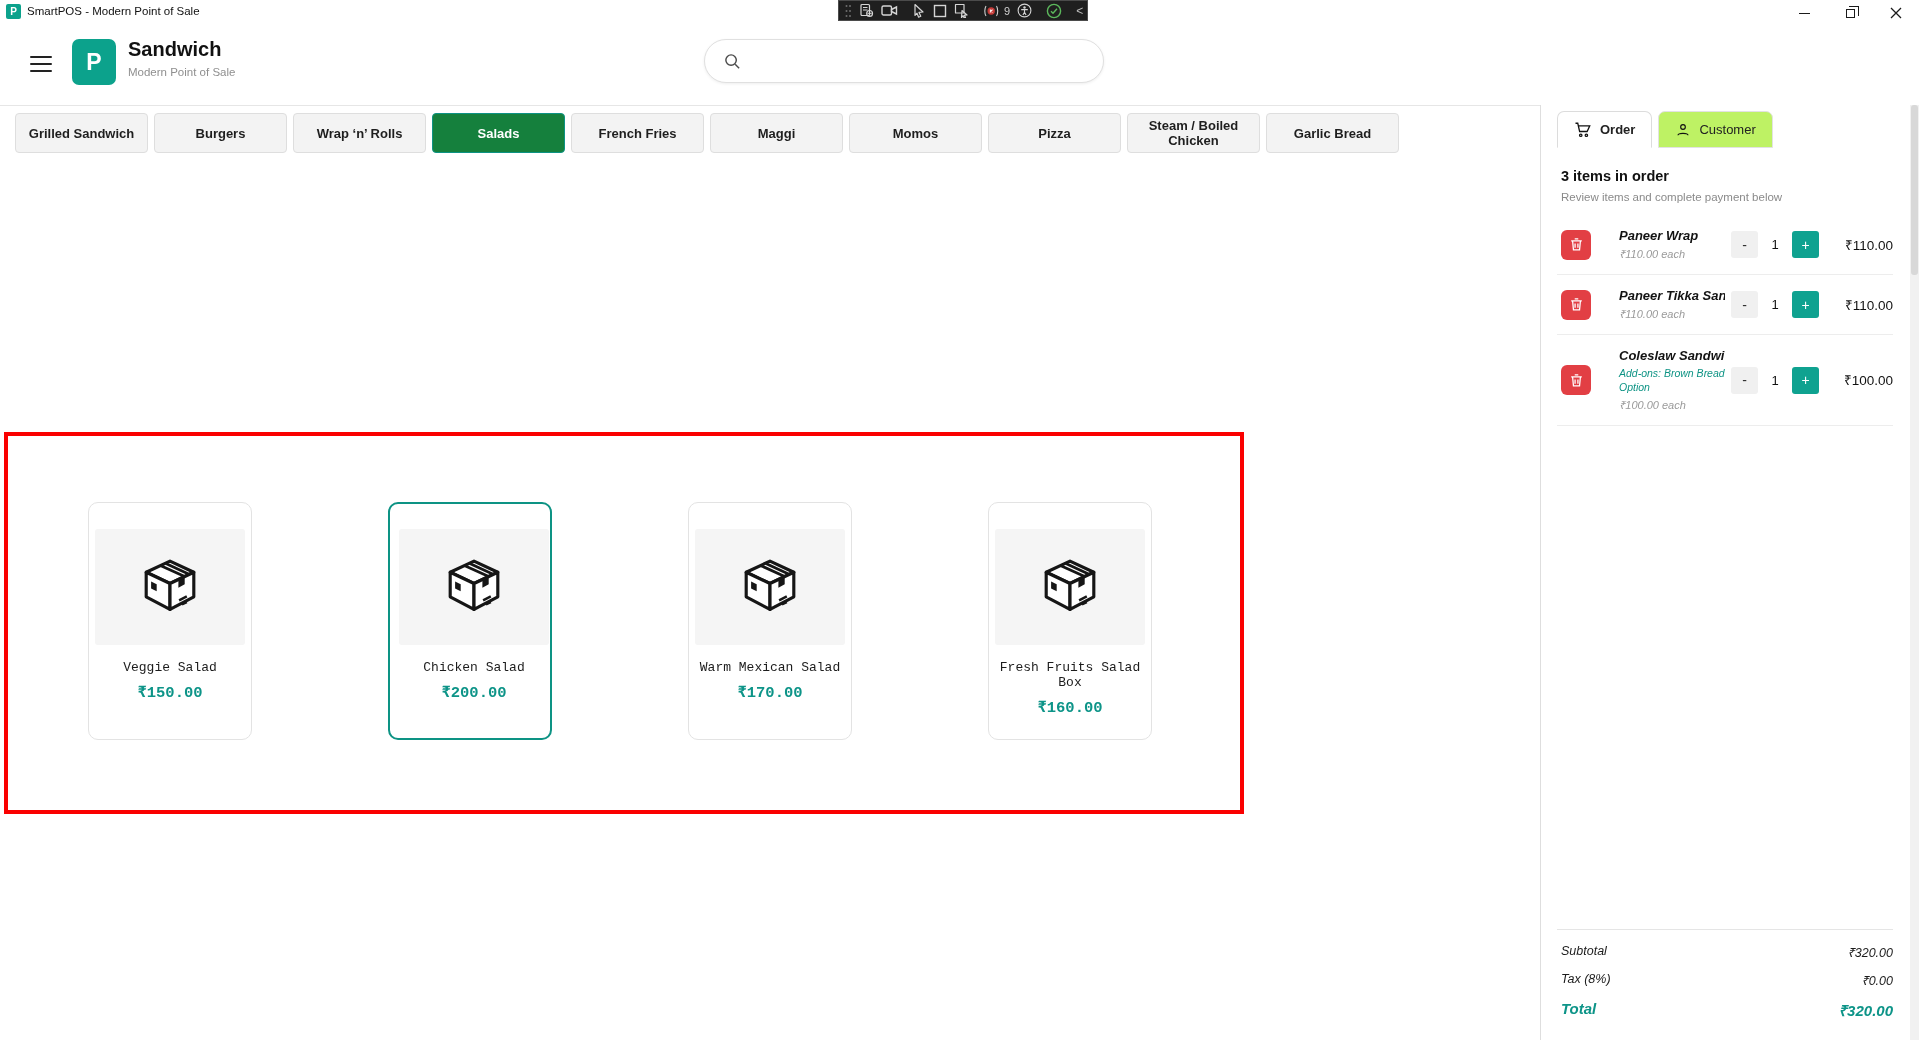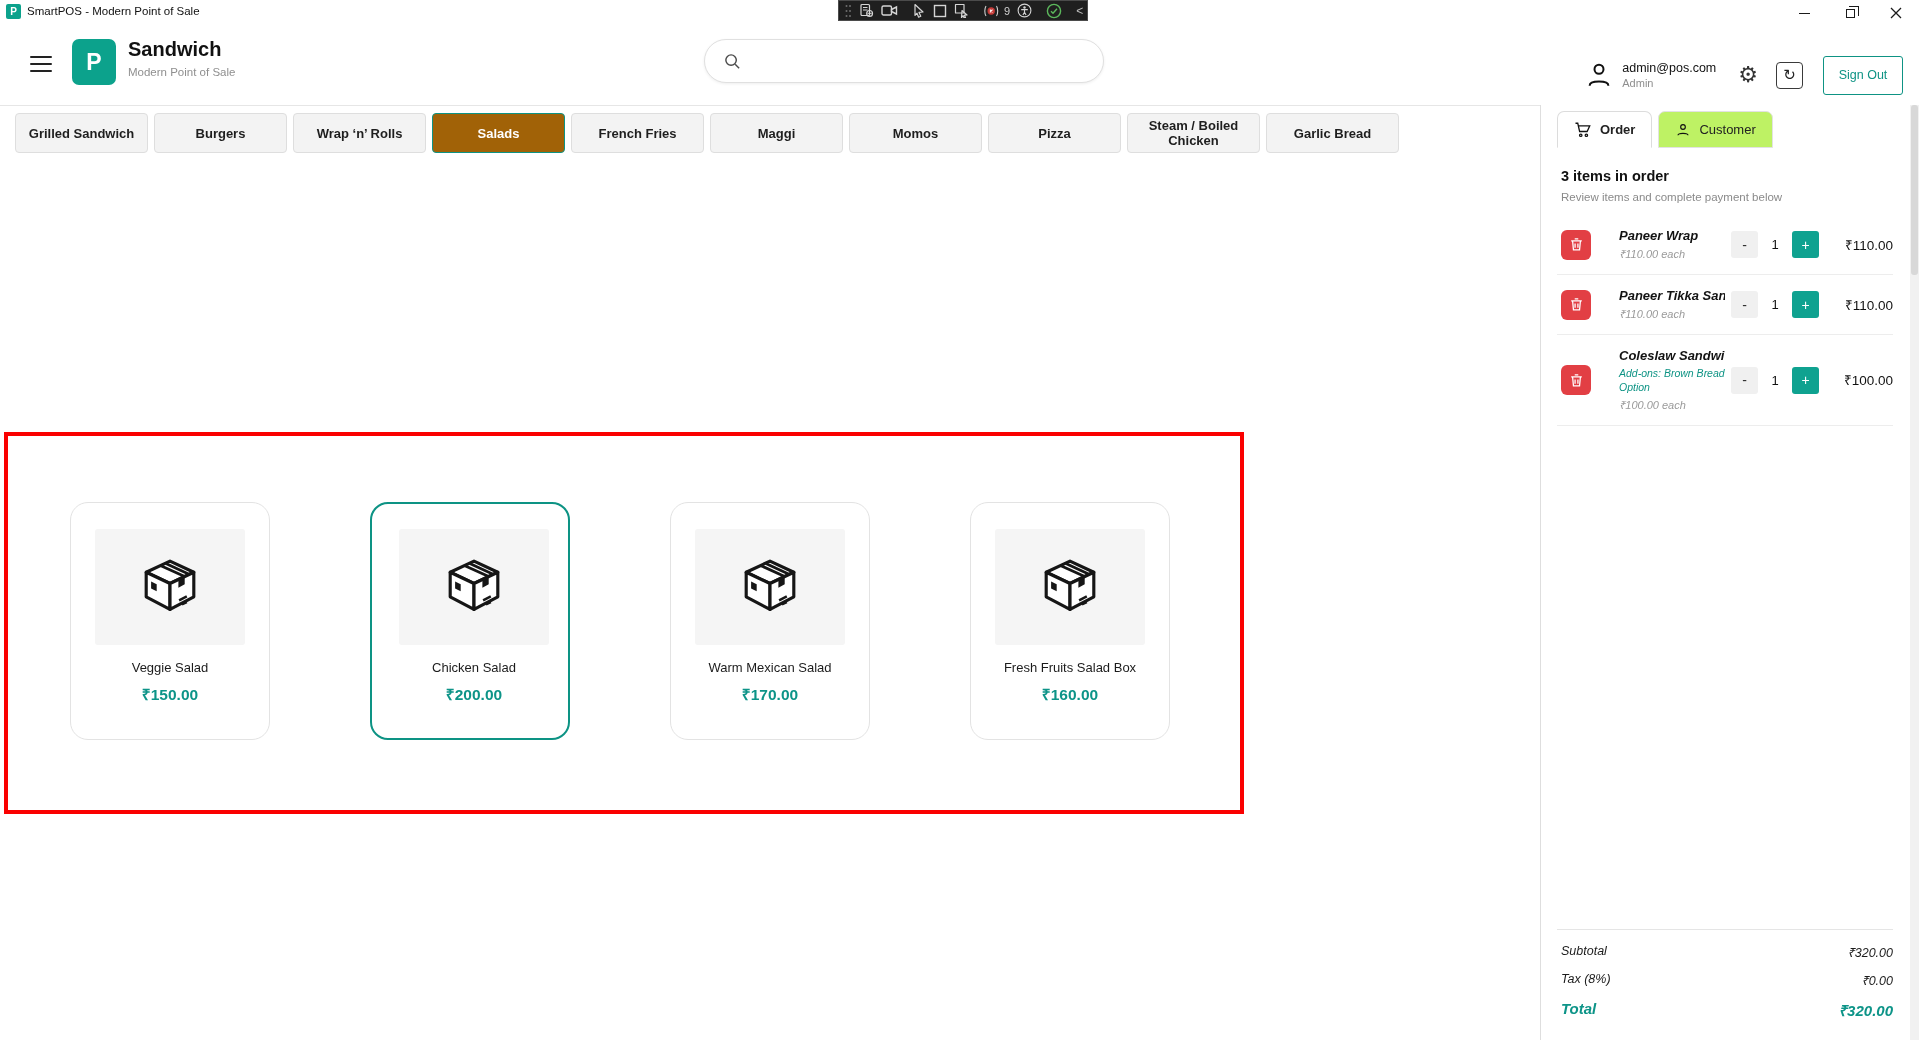--- a/index.html
+++ b/index.html
@@ -46,29 +46,29 @@
   .gear { font-size:22px; color:#333; margin:0 18px 0 6px; cursor:pointer; line-height:1; }
   .sync { width:27px; height:27px; border:1.6px solid #3a3a3a; border-radius:4px; display:flex;
     align-items:center; justify-content:center; font-size:15px; color:#222; cursor:pointer; margin-right:20px; }
   .signout { width:80px; height:39px; border:1px solid #0e9384; border-radius:3px; background:#fff;
     color:#0e9384; font-size:12.5px; font-family:inherit; cursor:pointer; margin-right:16px; }
 
   
   .categories { position:absolute; left:15px; top:113px; width:1510px; display:flex; flex-wrap:wrap; gap:5px 6px; }
   .cat { width:133px; height:40px; background:#f3f3f3; border:1px solid #dedede; border-radius:4px;
     font-size:13px; font-weight:bold; color:#1e1e1e; font-family:inherit; cursor:pointer; }
-  .cat.active { background:#a16207; border-color:#0d9384; color:#fff; }
+  .cat.active { background:#15803d; border-color:#0d9384; color:#fff; }
 
   
   .red-rect { position:absolute; left:4px; top:432px; width:1240px; height:382px;
     border:4px solid #fa0000; z-index:6; pointer-events:none; }
   .grid { position:absolute; left:20px; top:502px; display:grid; grid-template-columns:repeat(4,300px);
     justify-items:center; }
-  .card { width:200px; height:238px; background:#fff; border:1px solid #e3e3e3; border-radius:18px;
-    padding-top:26px; text-align:center; cursor:pointer; }
+  .card { width:164px; height:238px; background:#fff; border:1px solid #e3e3e3; border-radius:10px;
+    padding-top:26px; text-align:center; cursor:pointer;font-family:Liberation Mono, monospace; }
   .card.selected { border:2px solid #0d9384; padding-top:25px;padding-left:8px; }
   .thumb { width:150px; height:116px; background:#f5f5f5; border-radius:3px; margin:0 auto;
     display:flex; align-items:center; justify-content:center; }
   .p-name { margin-top:15px; font-size:13px; color:#1c1c1c; }
   .p-price { margin-top:8px; font-size:15.5px; font-weight:bold; color:#0d9488; }
 
   
   .panel { position:absolute; left:1540px; top:105px; width:370px; height:935px; background:#fff;
     border-left:1px solid #dedede; display:flex; flex-direction:column; padding:6px 17px 16px 16px; }
   .panel-tabs { display:flex; gap:6px; }
@@ -210,37 +210,20 @@
     <div class="app-tag">Modern Point of Sale</div>
 
     <div class="search">
       <svg viewBox="0 0 20 20" width="19" height="19" fill="none" stroke="#4a4a4a" stroke-width="1.5">
           <circle cx="8.5" cy="8.5" r="5.5"></circle>
           <path d="M12.8 12.8l4.2 4.2"></path>
         </svg>
       <input type="text" placeholder="" style="">
     </div>
 
-    <div class="user-cluster">
-      <span class="avatar">
-          <svg viewBox="0 0 24 24" width="30" height="30" fill="none" stroke="#111" stroke-width="1.6">
-            <circle cx="12" cy="7.4" r="3.6"></circle>
-            <path d="M4.5 20.5c0-4.3 15-4.3 15 0"></path>
-          </svg>
-        </span>
-      <div class="user-text">
-        <div class="user-email">admin@pos.com</div>
-        <div class="user-role">Admin</div>
-      </div>
-      <div class="gear">⚙</div>
-      <div class="sync">
-          <span>↻</span>
-        </div>
-      <button class="signout">Sign Out</button>
-    </div>
   </div>
 
   <div class="categories">
     <button class="cat">Grilled Sandwich</button>
     <button class="cat">Burgers</button>
     <button class="cat">Wrap ‘n’ Rolls</button>
     <button class="cat active">Salads</button>
     <button class="cat">French Fries</button>
     <button class="cat">Maggi</button>
     <button class="cat">Momos</button>

